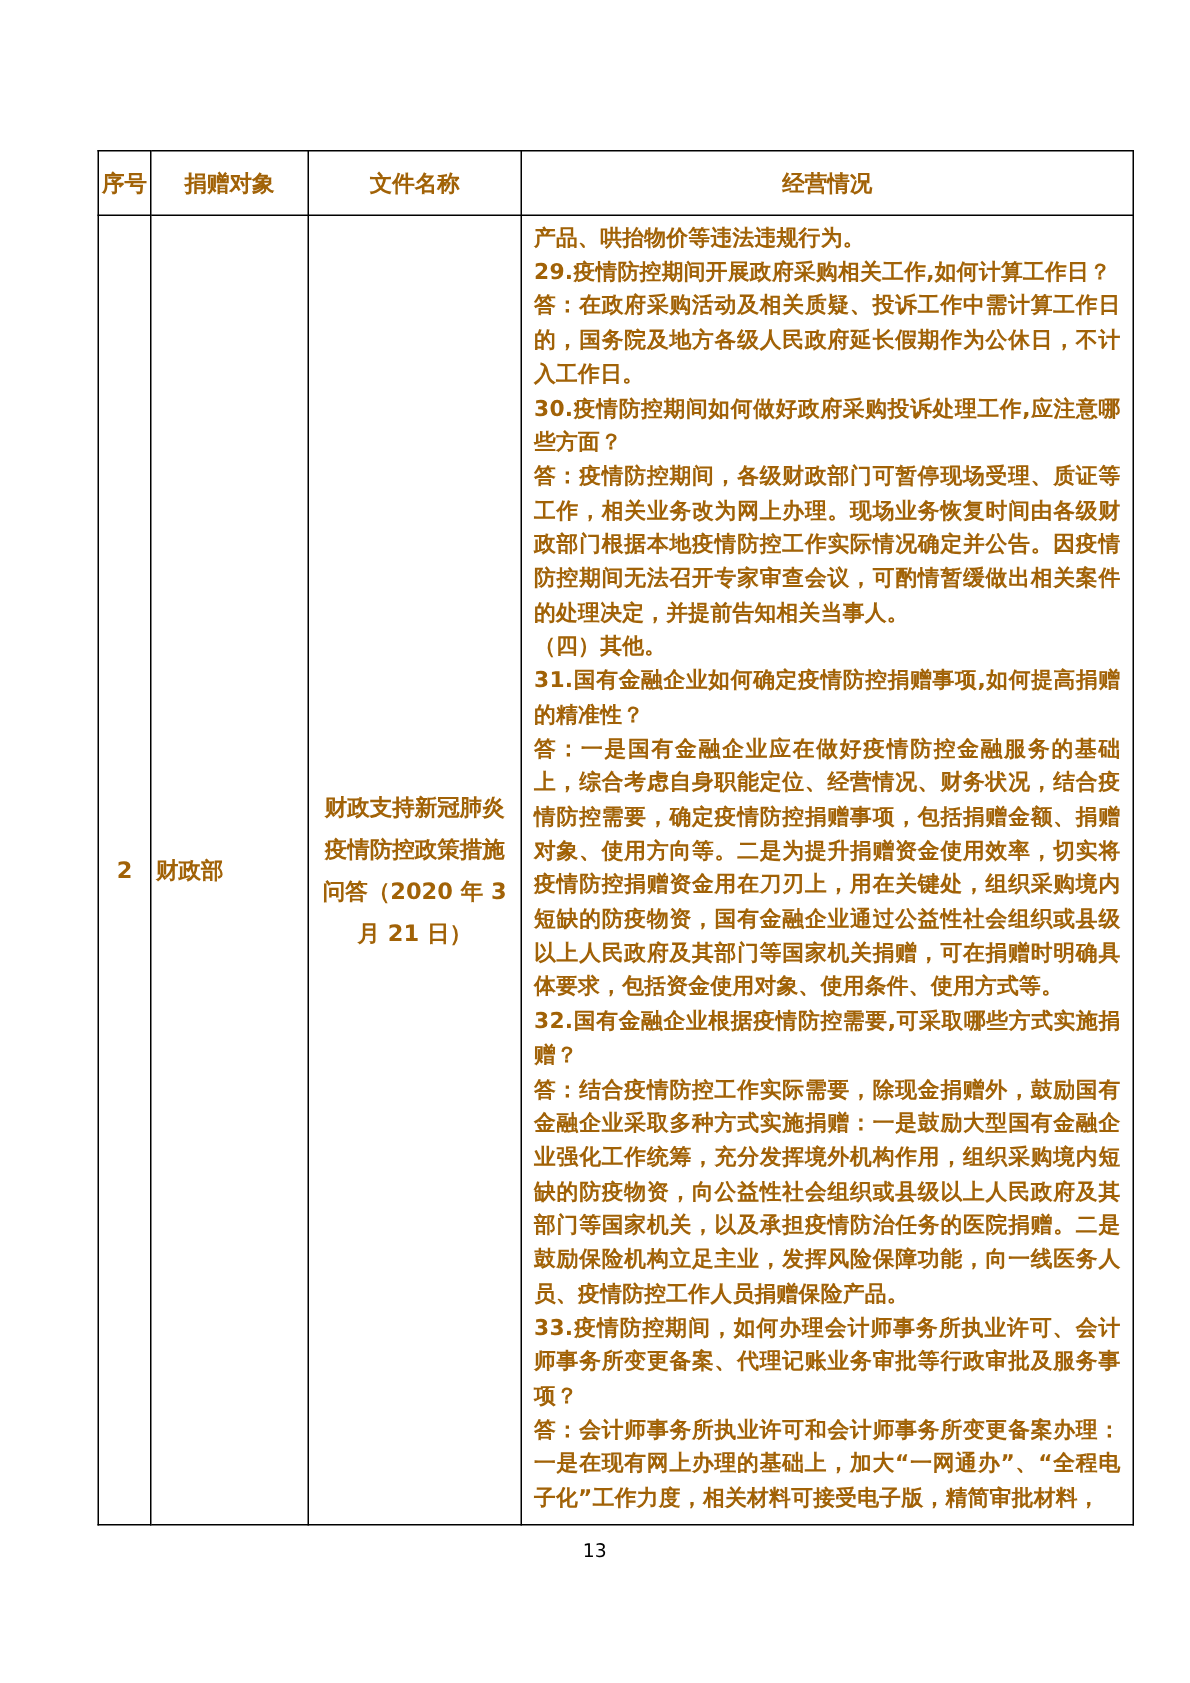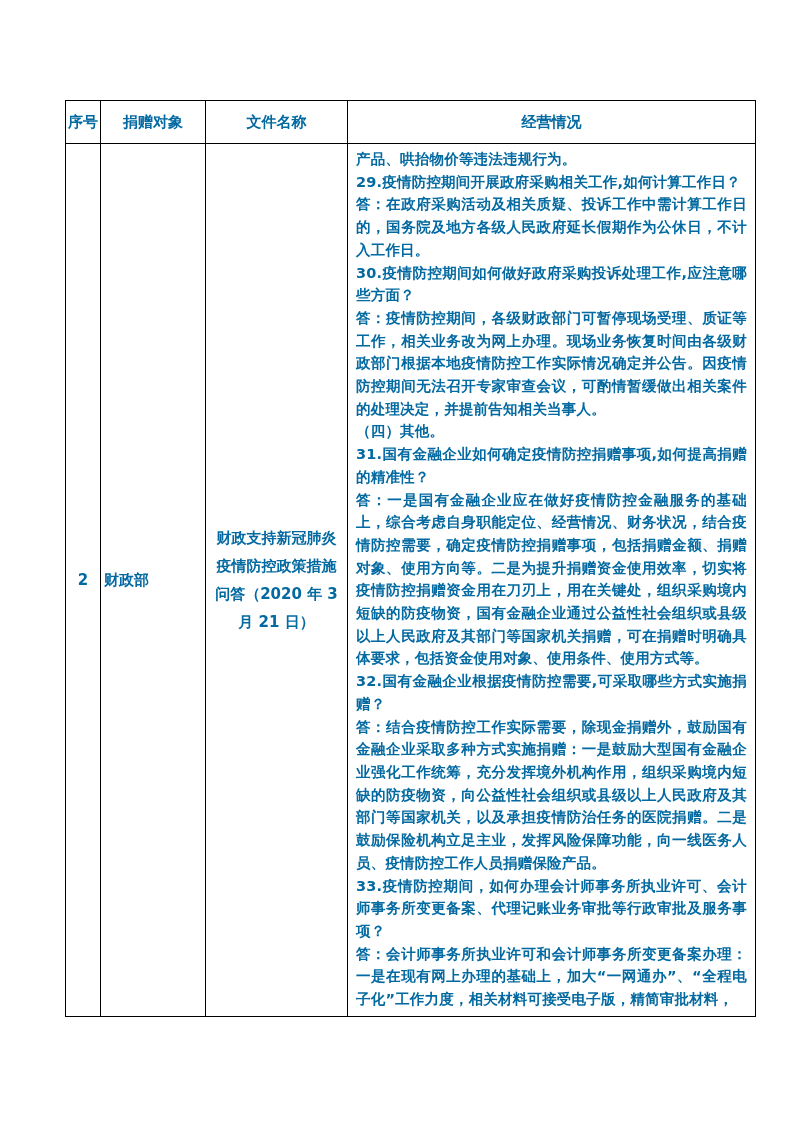--- a/index.html
+++ b/index.html
@@ -20,21 +20,21 @@
     left: 65px;
     top: 100px;
     width: 690px;
     border-collapse: collapse;
     table-layout: fixed;
   }
   table.doc-table th,
   table.doc-table td {
     border: 1.6px solid #000000;
     font-weight: bold;
-    color: #0369a1;
+    color: #a16207;
   }
   table.doc-table th {
     height: 43px;
     font-size: 15px;
     text-align: center;
     vertical-align: middle;
     padding: 2px;
     line-height: 19px;
     font-weight: bold;
   }
@@ -113,14 +113,15 @@
         <div class="para">答：一是国有金融企业应在做好疫情防控金融服务的基础上，综合考虑自身职能定位、经营情况、财务状况，结合疫情防控需要，确定疫情防控捐赠事项，包括捐赠金额、捐赠对象、使用方向等。二是为提升捐赠资金使用效率，切实将疫情防控捐赠资金用在刀刃上，用在关键处，组织采购境内短缺的防疫物资，国有金融企业通过公益性社会组织或县级以上人民政府及其部门等国家机关捐赠，可在捐赠时明确具体要求，包括资金使用对象、使用条件、使用方式等。</div>
         <div class="para">32.国有金融企业根据疫情防控需要,可采取哪些方式实施捐赠？</div>
         <div class="para">答：结合疫情防控工作实际需要，除现金捐赠外，鼓励国有金融企业采取多种方式实施捐赠：一是鼓励大型国有金融企业强化工作统筹，充分发挥境外机构作用，组织采购境内短缺的防疫物资，向公益性社会组织或县级以上人民政府及其部门等国家机关，以及承担疫情防治任务的医院捐赠。二是鼓励保险机构立足主业，发挥风险保障功能，向一线医务人员、疫情防控工作人员捐赠保险产品。</div>
         <div class="para">33.疫情防控期间，如何办理会计师事务所执业许可、会计师事务所变更备案、代理记账业务审批等行政审批及服务事项？</div>
         <div class="para">答：会计师事务所执业许可和会计师事务所变更备案办理：一是在现有网上办理的基础上，加大“一网通办”、“全程电子化”工作力度，相关材料可接受电子版，精简审批材料，</div>
       </td>
     </tr>
   </tbody>
     </table>
 
+  <div class="page-number">13</div>
 
 </div>
 
 </body></html>

